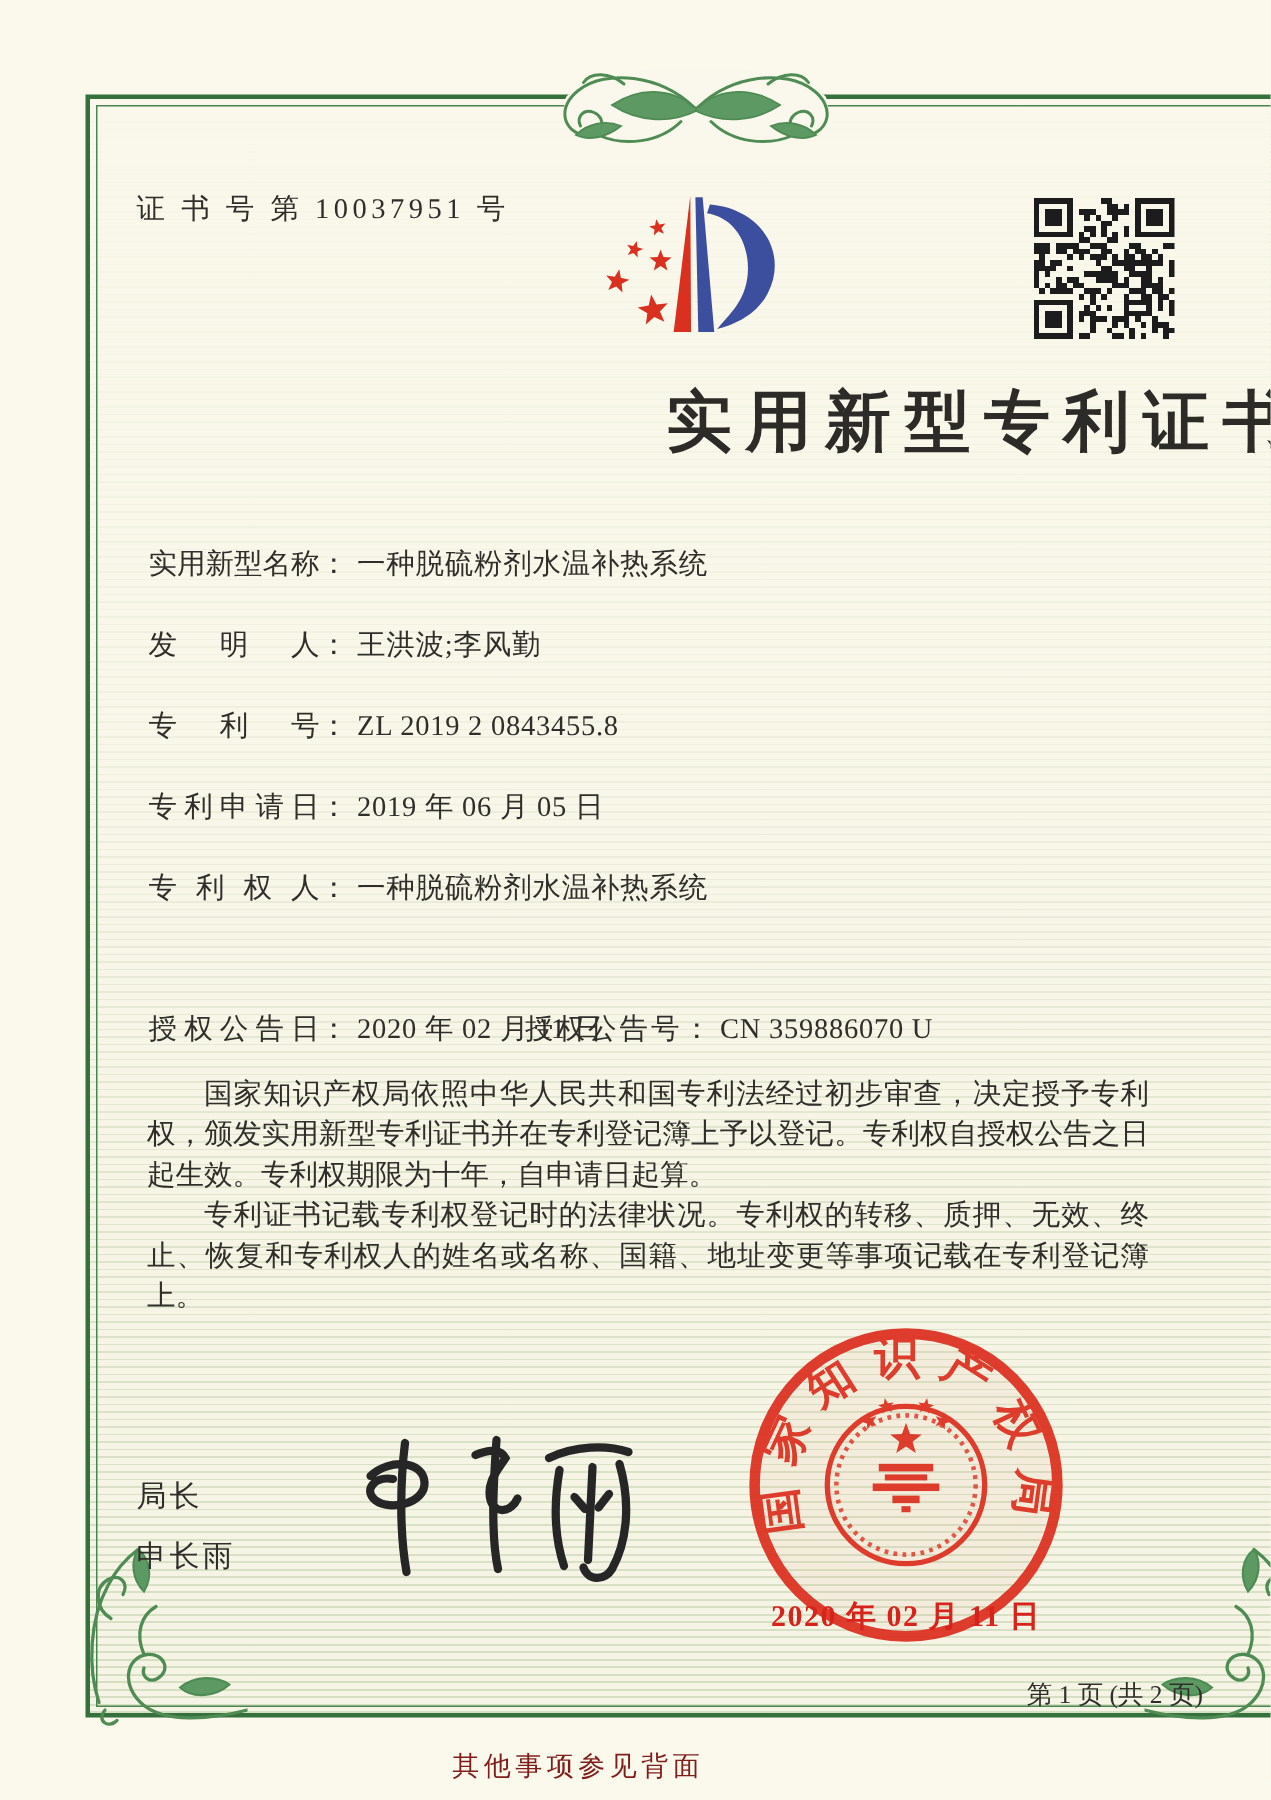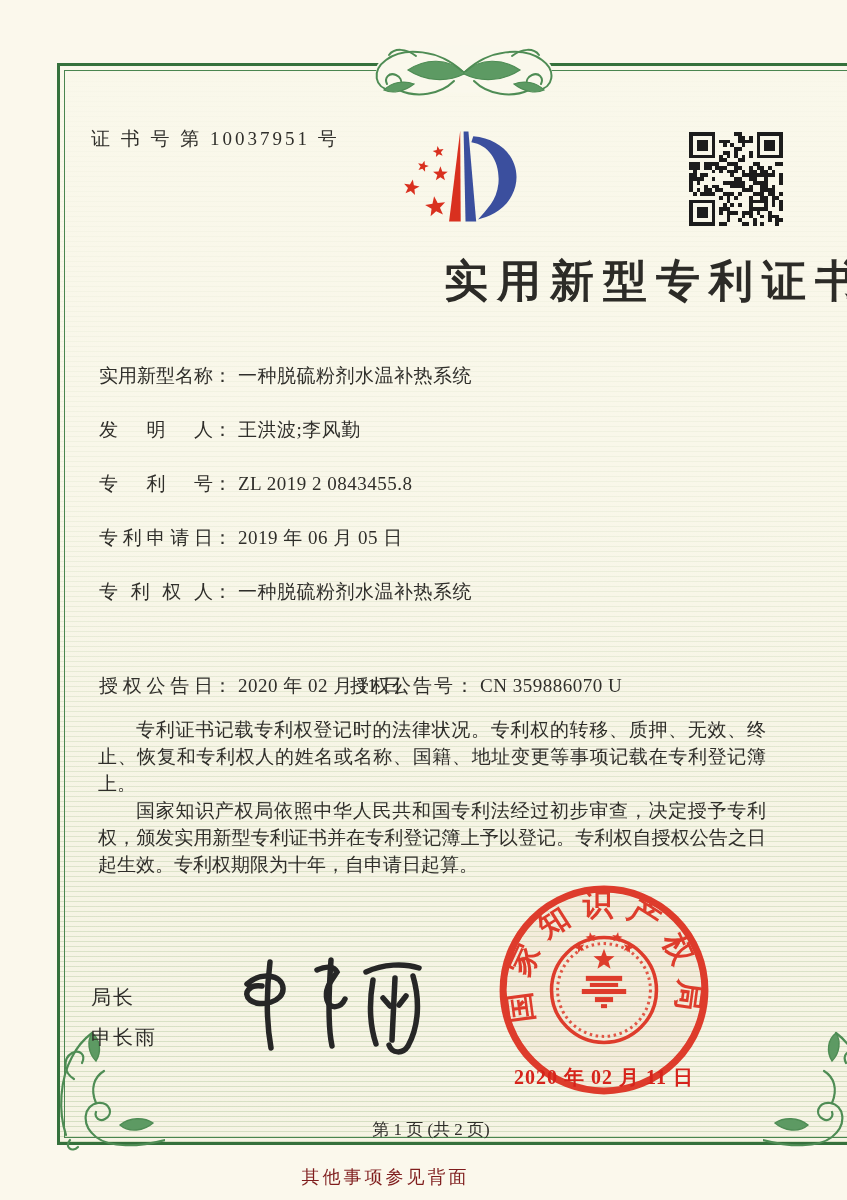--- a/index.html
+++ b/index.html
@@ -37,21 +37,21 @@
   .body-text p{margin:0;text-indent:2em;}
   
   .signer-title{position:absolute;left:31px;top:918px;font-size:20px;letter-spacing:2px;}
   .signer-name{position:absolute;left:31px;top:958px;font-size:20px;letter-spacing:2px;}
   .signature{position:absolute;left:160px;top:882px;}
   .seal-wrap{position:absolute;left:433px;top:813px;width:222px;height:222px;}
   .seal-svg{position:absolute;left:0;top:0;opacity:.93;}
   .seal-date{position:absolute;left:0;right:0;top:185px;text-align:center;
              color:#d6231b;font-size:20px;font-weight:600;letter-spacing:1px;}
   
-  .page-info{position:absolute;left:0;right:66px;top:1052px;text-align:center;font-size:17px;}
+  .page-info{position:absolute;left:0;right:66px;top:1052px;text-align:right;font-size:17px;}
   .back-note{position:absolute;left:0;right:76px;top:1165px;text-align:center;
              font-size:18px;letter-spacing:3px;color:#7f1d1d;}
 </style>
 </head>
 <body>
 
 <svg width="0" height="0" style="position:absolute" aria-hidden="true">
   <defs>
     <g id="cornerOrnG" fill="none" stroke="#4e8c54" stroke-width="2.2" stroke-linecap="round">
       <path d="M115,123 C88,130 60,131 46,120 C30,107 34,88 48,86 C60,85 64,97 55,102 C50,105 44,101 46,95"></path>
@@ -428,22 +428,22 @@
     </div>
     <div class="frow" style="top:513px">
       <span class="flabel">专利权人</span><span class="fcolon">：</span><span class="fvalue">一种脱硫粉剂水温补热系统</span>
     </div>
     <div class="frow" style="top:607px">
       <span class="flabel">授权公告日</span><span class="fcolon">：</span><span class="fvalue">2020 年 02 月 11 日</span>
       <span class="fcol2"><span class="flabel2">授权公告号</span><span class="fcolon">：</span><span class="fvalue">CN 359886070 U</span></span>
     </div>
 
     <div class="body-text">
+      <p>国家知识产权局依照中华人民共和国专利法经过初步审查，决定授予专利权，颁发实用新型专利证书并在专利登记簿上予以登记。专利权自授权公告之日起生效。专利权期限为十年，自申请日起算。</p>
       <p>专利证书记载专利权登记时的法律状况。专利权的转移、质押、无效、终止、恢复和专利权人的姓名或名称、国籍、地址变更等事项记载在专利登记簿上。</p>
-      <p>国家知识产权局依照中华人民共和国专利法经过初步审查，决定授予专利权，颁发实用新型专利证书并在专利登记簿上予以登记。专利权自授权公告之日起生效。专利权期限为十年，自申请日起算。</p>
     </div>
 
     <div class="signer-title">局长</div>
     <div class="signer-name">申长雨</div>
 
     <svg class="signature" width="210" height="110" viewBox="0 0 210 110" fill="none" stroke="#262626" stroke-width="5.5" stroke-linecap="round">
       <path d="M50,14 C47,38 46,72 51,100"></path>
       <path d="M27,36 C40,24 62,26 63,40 C64,54 40,60 30,52 C22,45 30,36 42,38"></path>
       <path d="M97,22 C106,18 114,18 117,24 C112,32 104,40 107,52 C110,62 121,60 125,51"></path>
       <path d="M111,12 C109,40 107,75 112,98"></path>

